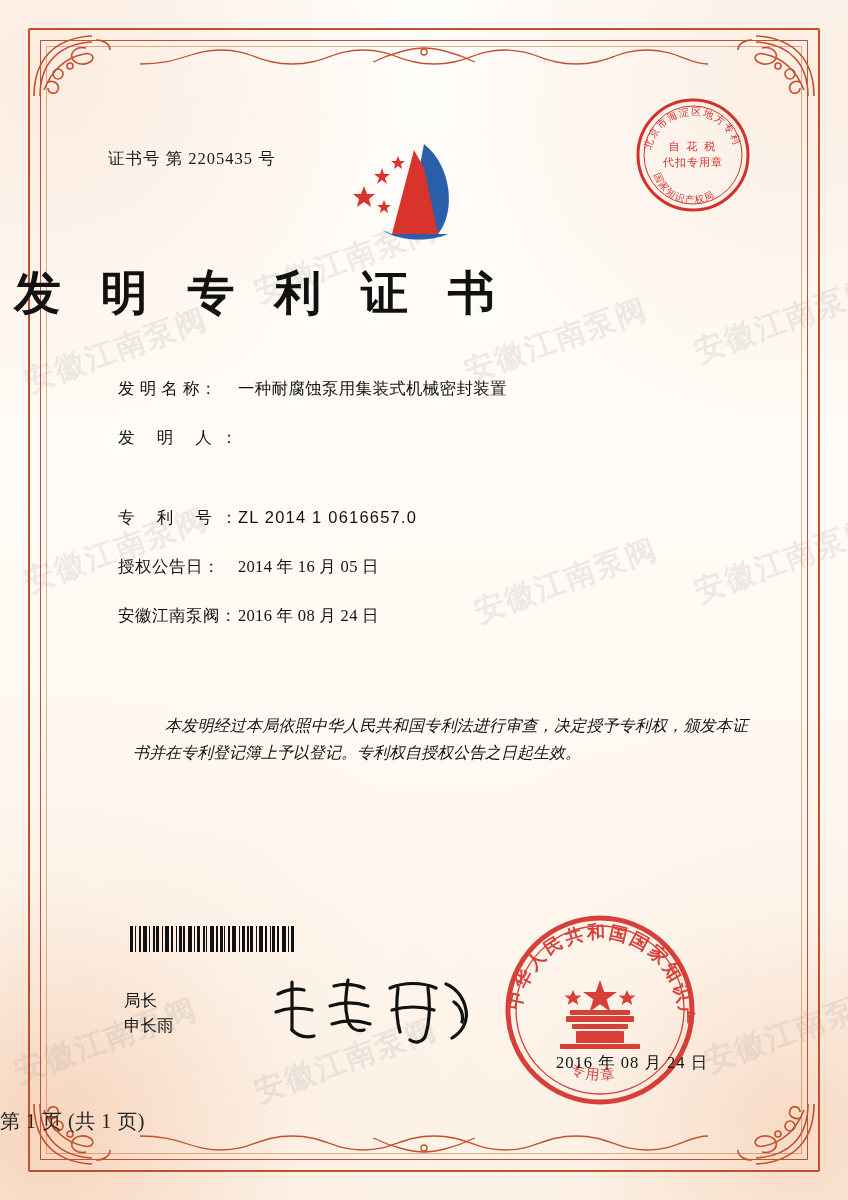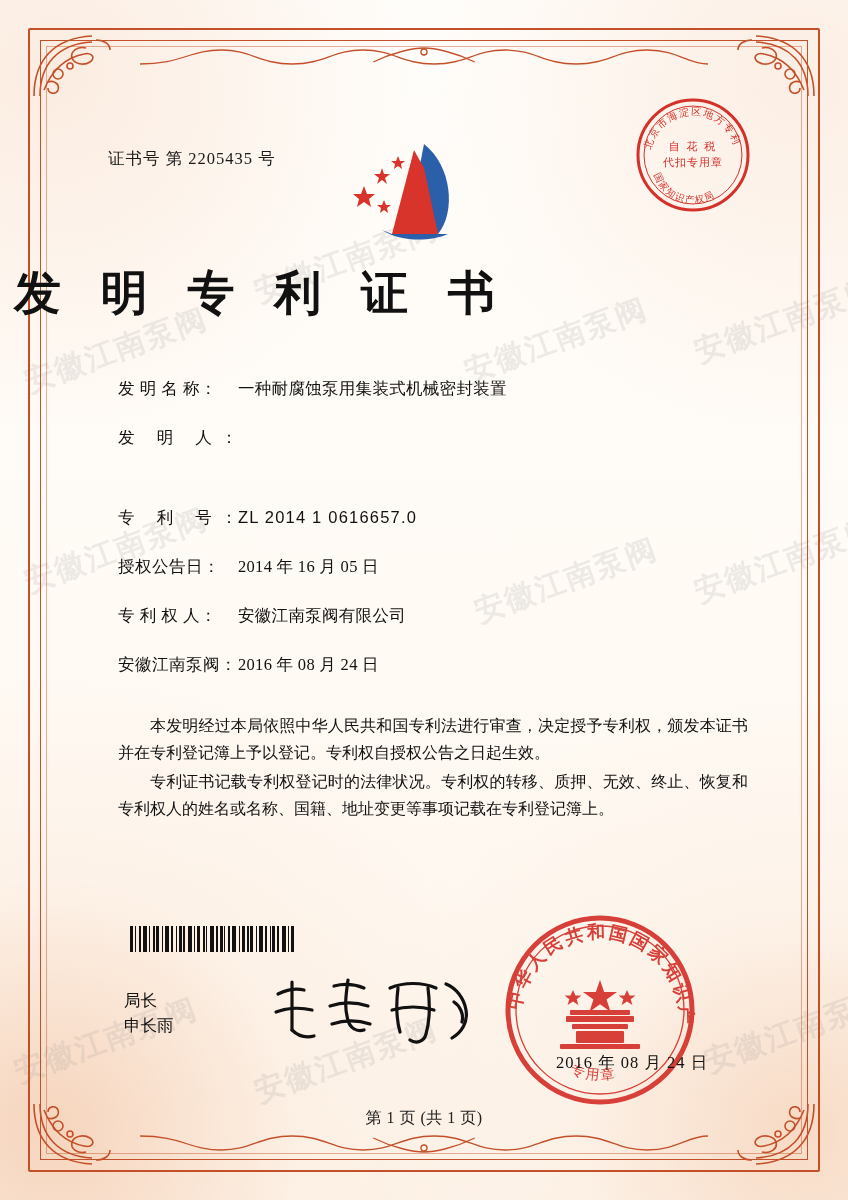--- a/index.html
+++ b/index.html
@@ -178,22 +178,23 @@
     position: absolute;
     left: 118px;
     top: 712px;
     width: 630px;
     font-size: 16px;
     line-height: 27px;
     color: #111;
     text-align: justify;
   }
   .body-text p {
-    margin: 0 0 2px 0;
+    margin: 0 0 2px 15px;
     text-indent: 32px;
+    font-style: italic;
   }
 
   
   .barcode {
     position: absolute;
     left: 130px;
     top: 926px;
     width: 226px;
     height: 26px;
     display: flex;
@@ -237,22 +238,21 @@
     font-size: 16.5px;
     letter-spacing: 1px;
     color: #111;
   }
 
   .page-footer {
     position: absolute;
     left: 0;
     right: 0;
     top: 1108px;
-    text-align: center;
-    font-size: 16px;
+    font-size: 20px;
     color: #222;
     letter-spacing: 0.5px;
   }
 </style>
 </head>
 <body>
 
 <div class="page">
   <div class="paper-wash"></div>
 
@@ -378,32 +378,27 @@
     </div>
     <div class="field-row">
       <span class="field-label spread-4">专 利 号：</span>
       <span class="field-value mono-ish">ZL 2014 1 0616657.0</span>
     </div>
     <div class="field-row">
       <span class="field-label">授权公告日：</span>
       <span class="field-value">2014 年 16 月 05 日</span>
     </div>
     <div class="field-row">
-      <span class="field-label">专 利 权 人：</span>
-      <span class="field-value">安徽江南泵阀有限公司</span>
-    </div>
-    <div class="field-row">
       <span class="field-label">安徽江南泵阀：</span>
       <span class="field-value">2016 年 08 月 24 日</span>
     </div>
   </div>
 
   <div class="body-text">
     <p>本发明经过本局依照中华人民共和国专利法进行审查，决定授予专利权，颁发本证书并在专利登记簿上予以登记。专利权自授权公告之日起生效。</p>
-    <p>专利证书记载专利权登记时的法律状况。专利权的转移、质押、无效、终止、恢复和专利权人的姓名或名称、国籍、地址变更等事项记载在专利登记簿上。</p>
   </div>
 
   <div class="barcode">
     <i style="width:3px"></i>
       <i style="width:2px;background:transparent"></i>
     <i style="width:1px"></i>
       <i style="width:3px;background:transparent"></i>
     <i style="width:2px"></i>
       <i style="width:2px;background:transparent"></i>
     <i style="width:4px"></i>

